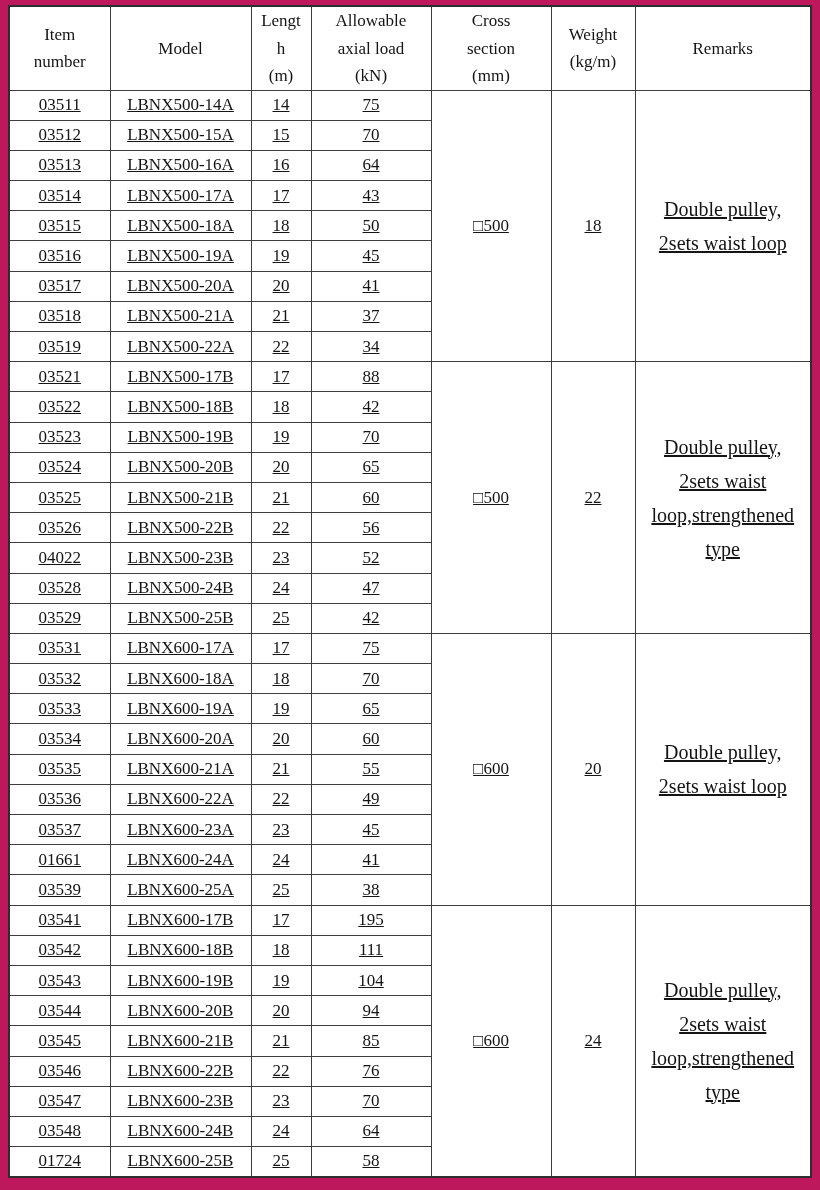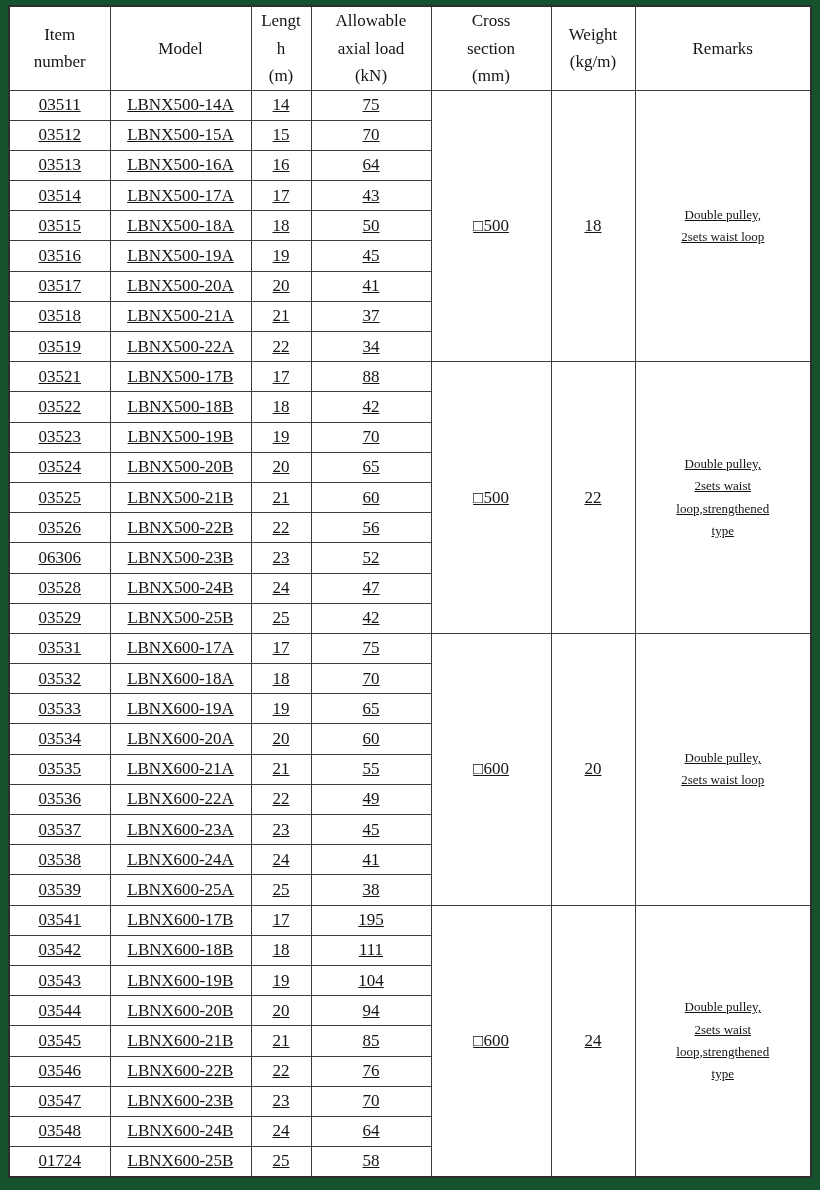--- a/index.html
+++ b/index.html
@@ -8,21 +8,21 @@
     background: #ffffff;
     width: 820px;
     height: 1190px;
     font-family: "Liberation Serif", "DejaVu Serif", "DejaVu Sans", serif;
     color: #141414;
   }
   .page {
     position: relative;
     width: 820px;
     height: 1190px;
-    background: #14532d;
+    background: #be185d;
     overflow: hidden;
   }
   table.spec-table {
     position: absolute;
     left: 8px;
     top: 5px;
     width: 802px;
     border-collapse: collapse;
     table-layout: fixed;
     border: 2px solid #2e2e2e;
@@ -46,21 +46,21 @@
   }
   thead tr { height: 84px; }
   th {
     white-space: pre-line;
     line-height: 1.6;
   }
   tbody tr { height: 30.2px; text-decoration: underline; }
   td.remarks {
     white-space: pre-line;
     line-height: 1.7;
-    font-size: 13px;
+    font-size: 20px;
   }
 </style>
 </head>
 <body>
 
 <div class="page">
   <table class="spec-table">
     <colgroup>
       <col class="c-item">
         <col class="c-model">
@@ -184,21 +184,21 @@
       <td>21</td>
       <td>60</td>
     </tr>
         <tr>
       <td>03526</td>
       <td>LBNX500-22B</td>
       <td>22</td>
       <td>56</td>
     </tr>
         <tr>
-      <td>06306</td>
+      <td>04022</td>
       <td>LBNX500-23B</td>
       <td>23</td>
       <td>52</td>
     </tr>
         <tr>
       <td>03528</td>
       <td>LBNX500-24B</td>
       <td>24</td>
       <td>47</td>
     </tr>
@@ -248,21 +248,21 @@
       <td>22</td>
       <td>49</td>
     </tr>
         <tr>
       <td>03537</td>
       <td>LBNX600-23A</td>
       <td>23</td>
       <td>45</td>
     </tr>
         <tr>
-      <td>03538</td>
+      <td>01661</td>
       <td>LBNX600-24A</td>
       <td>24</td>
       <td>41</td>
     </tr>
         <tr>
       <td>03539</td>
       <td>LBNX600-25A</td>
       <td>25</td>
       <td>38</td>
     </tr>

